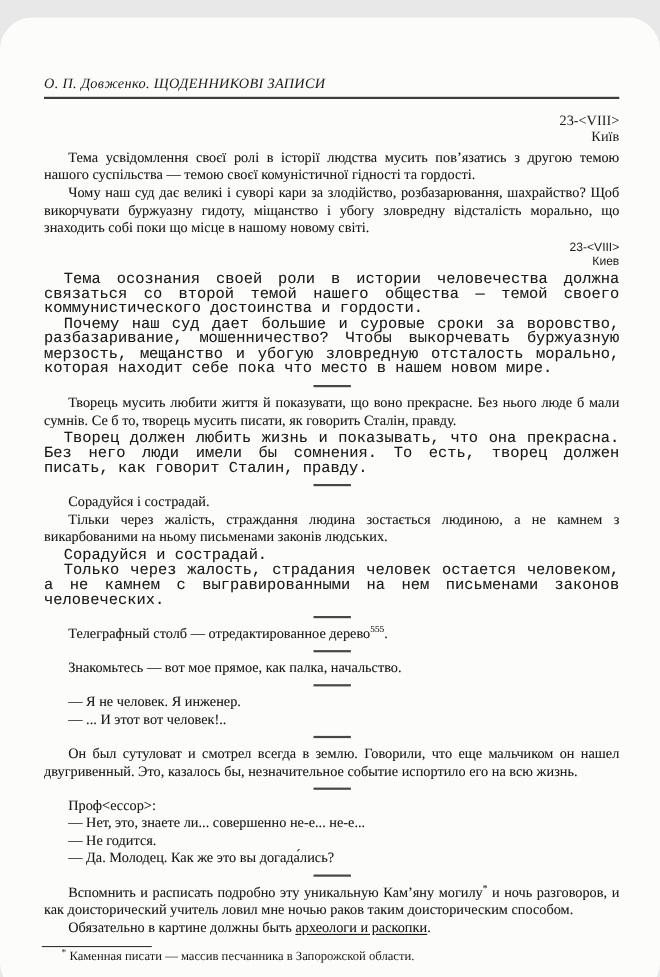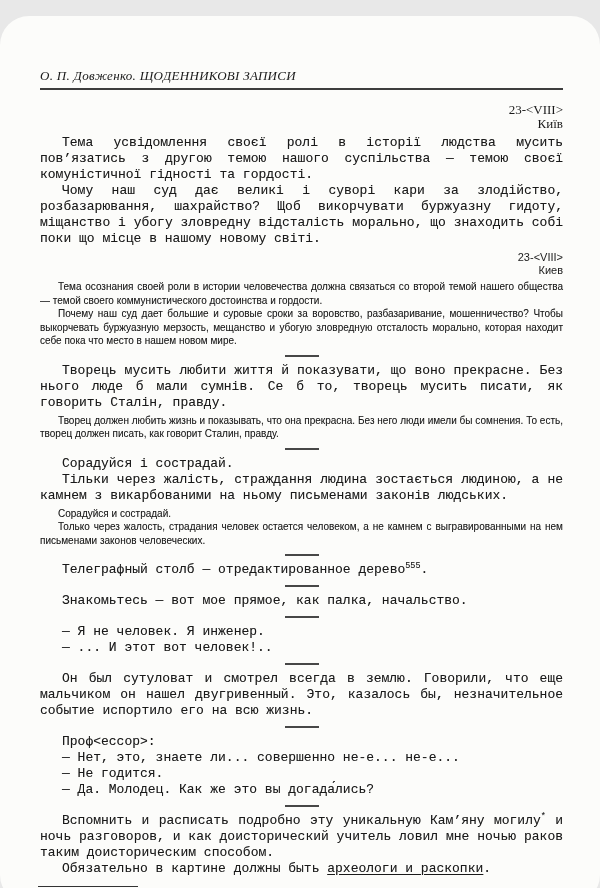--- a/index.html
+++ b/index.html
@@ -25,28 +25,27 @@
     border-bottom:2px solid #3d3d3d;
   }
 
   .date-line{font-size:13px;line-height:14px;text-align:right;}
   .dates-uk{margin-top:13px;}
 
   .para{
     font-size:13px;line-height:16px;
     text-align:justify;text-indent:22px;
     text-shadow:0 0 .3px rgba(20,20,20,.35);
-    font-family:Liberation Mono, monospace;
   }
   .mt4{margin-top:4px;}
   .mt3{margin-top:3px;}
 
   .trans{
-    font-family:Liberation Sans, sans-serif;
-    font-size:10px;line-height:13.5px;
+    font-family:Liberation Mono, monospace;
+    font-size:14px;line-height:13.5px;
     text-align:justify;text-indent:18px;
     text-shadow:0 0 .3px rgba(20,20,20,.3);
   }
   .trans-dates{
     font-family:"Liberation Sans","DejaVu Sans",sans-serif;
     font-size:11px;line-height:13px;text-align:right;
     margin-top:4px;
   }
 
   .divider{

